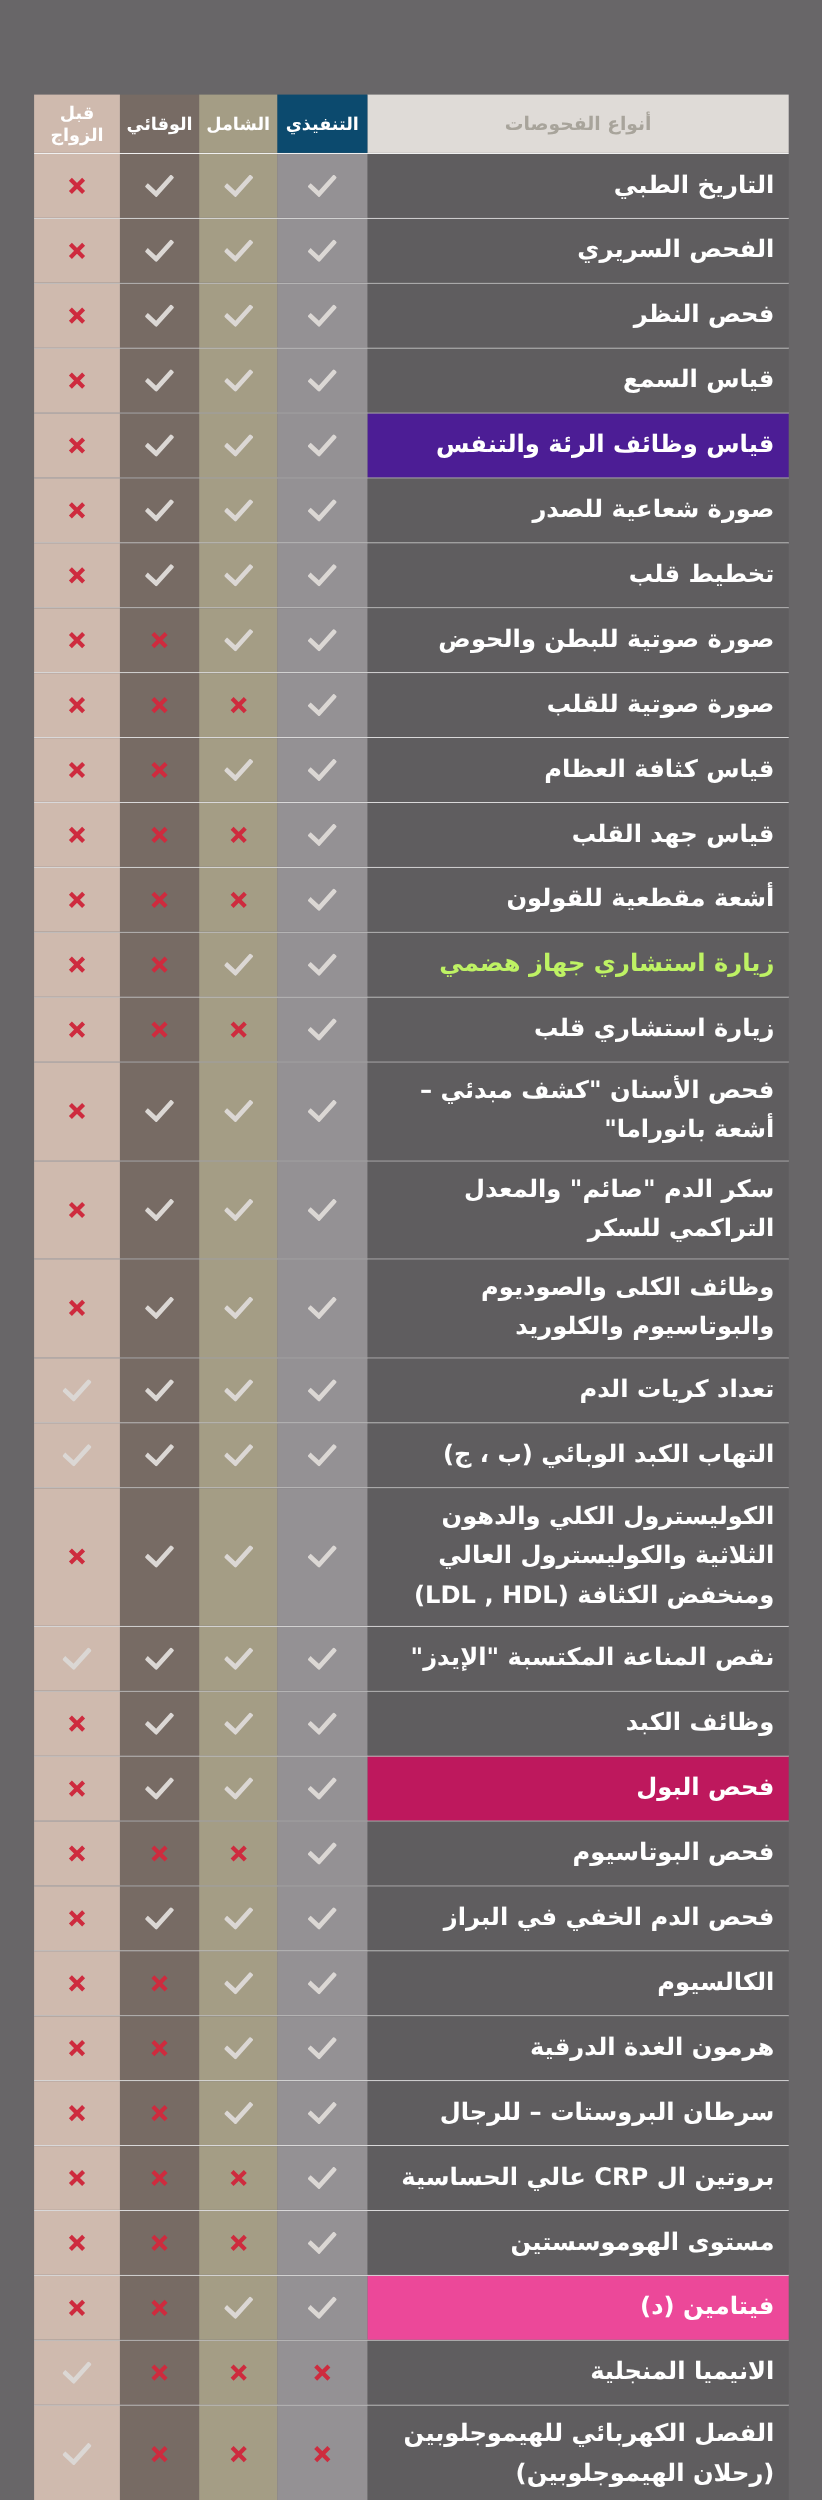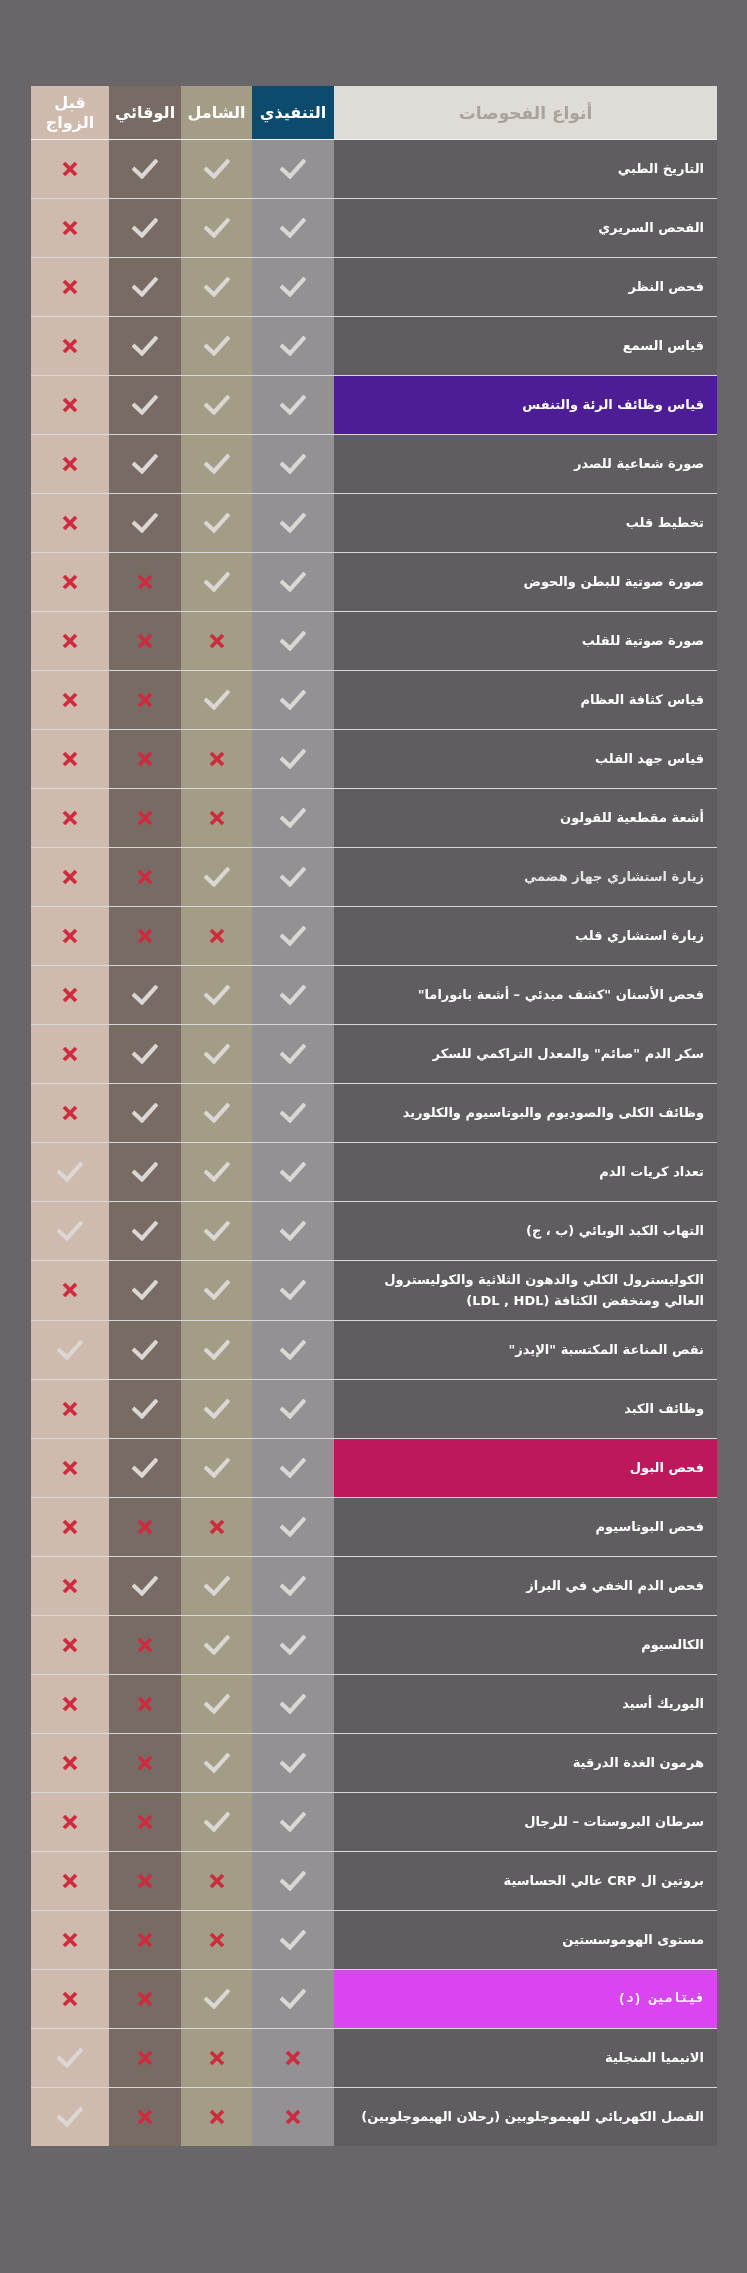--- a/index.html
+++ b/index.html
@@ -39,21 +39,21 @@
     font-weight: 700;
     text-align: center;
     line-height: 1.2;
     padding: 2px;
   }
   .name-cell {
     justify-content: flex-start; 
     text-align: right;
     padding: 8px 13px 8px 10px;
     color: #ffffff;
-    font-size: 13px;
+    font-size: 22px;
     font-weight: 700;
     line-height: 1.65;
   }
   svg { display: block; }
 </style>
 </head>
 <body style="background: rgb(104, 102, 104);">
 
 <div class="table">
   <div class="row header">
@@ -382,21 +382,21 @@
         </div>
         <div class="cell" style="background: rgb(207, 186, 174);">
           <svg viewBox="0 0 16 16" width="16" height="16">
             <path d="M2 2 L14 14 M14 2 L2 14" fill="none" stroke="#ce2b3e" stroke-width="3.8" stroke-linecap="butt"></path>
           </svg>
         </div>
       </div>
 
   <div class="row">
     <div class="cell name-cell" style="background: rgb(95, 93, 95);">
-      <span style="color: #e5e5e5; margin-left: 40px;">زيارة استشاري جهاز هضمي</span>
+      <span style="color: #bef264; margin-left: 40px;">زيارة استشاري جهاز هضمي</span>
     </div>
   <div class="cell" style="background: rgb(148, 145, 148);">
           <svg viewBox="0 0 26 20" width="26" height="20">
             <path d="M2.5 10.5 L10 17.5 L23.5 2.5" fill="none" stroke="#dbd7d4" stroke-width="4.2" stroke-linecap="square"></path>
           </svg>
         </div>
         <div class="cell" style="background: rgb(164, 157, 133);">
           <svg viewBox="0 0 26 20" width="26" height="20">
             <path d="M2.5 10.5 L10 17.5 L23.5 2.5" fill="none" stroke="#dbd7d4" stroke-width="4.2" stroke-linecap="square"></path>
           </svg>
@@ -744,45 +744,20 @@
             <path d="M2 2 L14 14 M14 2 L2 14" fill="none" stroke="#ce2b3e" stroke-width="3.8" stroke-linecap="butt"></path>
           </svg>
         </div>
         <div class="cell" style="background: rgb(207, 186, 174);">
           <svg viewBox="0 0 16 16" width="16" height="16">
             <path d="M2 2 L14 14 M14 2 L2 14" fill="none" stroke="#ce2b3e" stroke-width="3.8" stroke-linecap="butt"></path>
           </svg>
         </div>
       </div>
 
-  <div class="row">
-    <div class="cell name-cell" style="background: rgb(95, 93, 95);">
-      <span style="color: rgb(255, 255, 255);">اليوريك أسيد</span>
-    </div>
-  <div class="cell" style="background: rgb(148, 145, 148);">
-          <svg viewBox="0 0 26 20" width="26" height="20">
-            <path d="M2.5 10.5 L10 17.5 L23.5 2.5" fill="none" stroke="#dbd7d4" stroke-width="4.2" stroke-linecap="square"></path>
-          </svg>
-        </div>
-        <div class="cell" style="background: rgb(164, 157, 133);">
-          <svg viewBox="0 0 26 20" width="26" height="20">
-            <path d="M2.5 10.5 L10 17.5 L23.5 2.5" fill="none" stroke="#dbd7d4" stroke-width="4.2" stroke-linecap="square"></path>
-          </svg>
-        </div>
-        <div class="cell" style="background: rgb(119, 107, 100);">
-          <svg viewBox="0 0 16 16" width="16" height="16">
-            <path d="M2 2 L14 14 M14 2 L2 14" fill="none" stroke="#ce2b3e" stroke-width="3.8" stroke-linecap="butt"></path>
-          </svg>
-        </div>
-        <div class="cell" style="background: rgb(207, 186, 174);">
-          <svg viewBox="0 0 16 16" width="16" height="16">
-            <path d="M2 2 L14 14 M14 2 L2 14" fill="none" stroke="#ce2b3e" stroke-width="3.8" stroke-linecap="butt"></path>
-          </svg>
-        </div>
-      </div>
 
   <div class="row">
     <div class="cell name-cell" style="background: rgb(95, 93, 95);">
       <span style="color: rgb(255, 255, 255);">هرمون الغدة الدرقية</span>
     </div>
   <div class="cell" style="background: rgb(148, 145, 148);">
           <svg viewBox="0 0 26 20" width="26" height="20">
             <path d="M2.5 10.5 L10 17.5 L23.5 2.5" fill="none" stroke="#dbd7d4" stroke-width="4.2" stroke-linecap="square"></path>
           </svg>
         </div>
@@ -875,21 +850,21 @@
           </svg>
         </div>
         <div class="cell" style="background: rgb(207, 186, 174);">
           <svg viewBox="0 0 16 16" width="16" height="16">
             <path d="M2 2 L14 14 M14 2 L2 14" fill="none" stroke="#ce2b3e" stroke-width="3.8" stroke-linecap="butt"></path>
           </svg>
         </div>
       </div>
 
   <div class="row">
-    <div class="cell name-cell" style="background: #d946ef; font-family: Liberation Mono, monospace;">
+    <div class="cell name-cell" style="background: #ec4899;">
       <span style="color: rgb(255, 255, 255);">فيتامين (د)</span>
     </div>
   <div class="cell" style="background: rgb(148, 145, 148);">
           <svg viewBox="0 0 26 20" width="26" height="20">
             <path d="M2.5 10.5 L10 17.5 L23.5 2.5" fill="none" stroke="#dbd7d4" stroke-width="4.2" stroke-linecap="square"></path>
           </svg>
         </div>
         <div class="cell" style="background: rgb(164, 157, 133);">
           <svg viewBox="0 0 26 20" width="26" height="20">
             <path d="M2.5 10.5 L10 17.5 L23.5 2.5" fill="none" stroke="#dbd7d4" stroke-width="4.2" stroke-linecap="square"></path>

